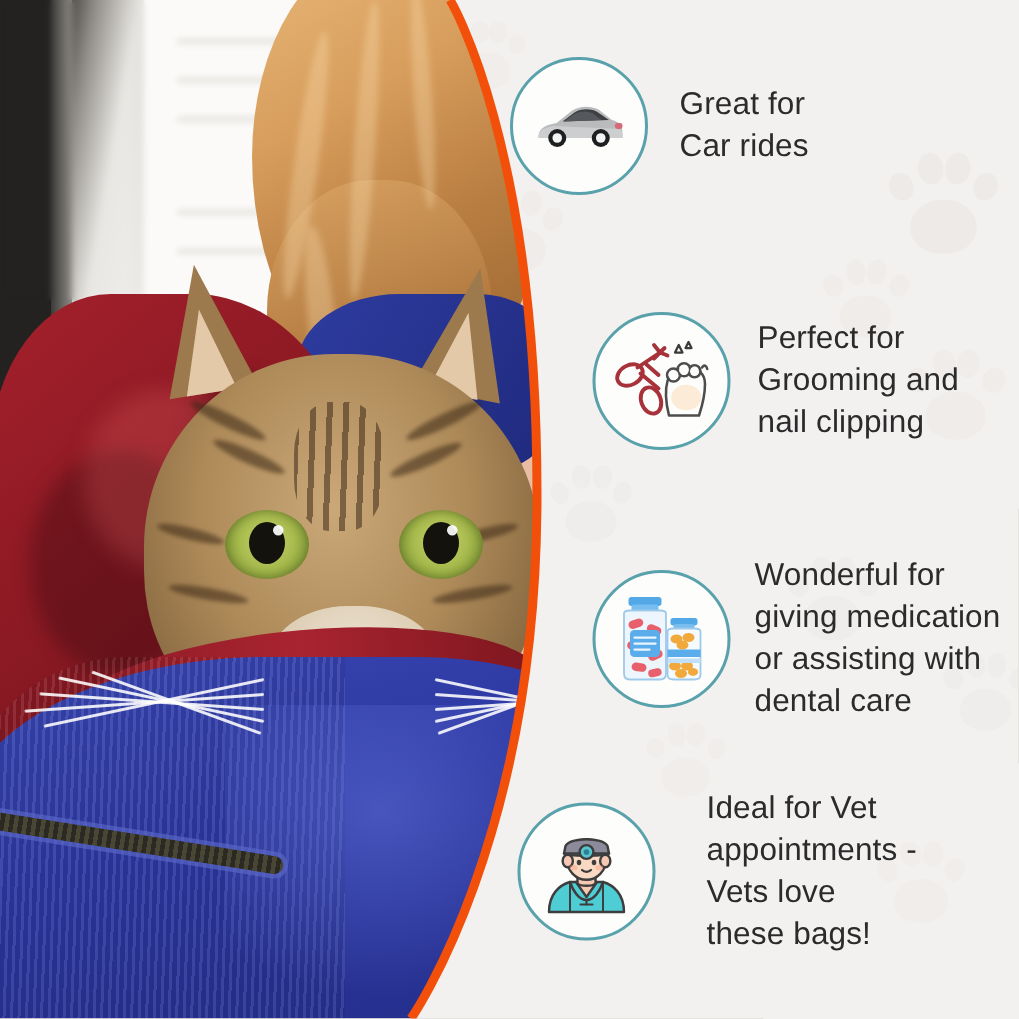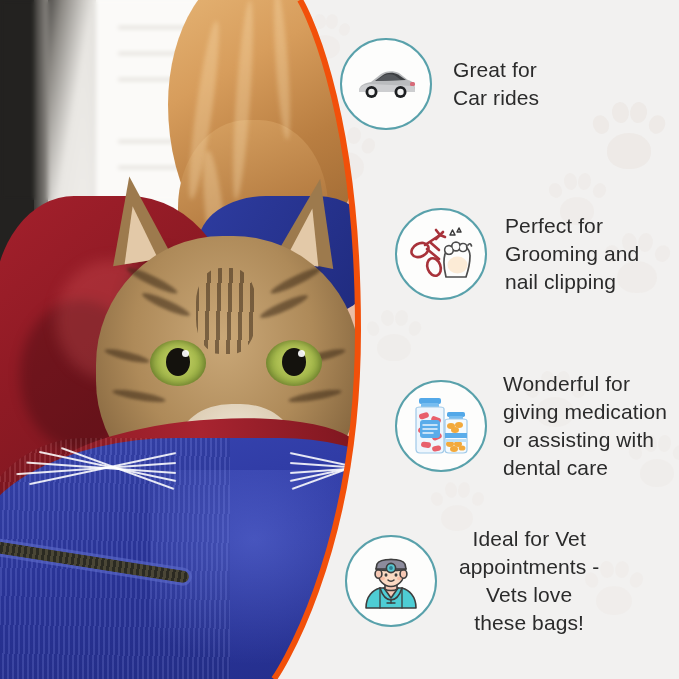--- a/index.html
+++ b/index.html
@@ -136,21 +136,21 @@
   #row1 .badge{width:92px;height:92px;}
   #row1 .txt{margin-left:21px;}
   #row2{left:395px;top:208px;}
   #row2 .badge{width:92px;height:92px;}
   #row2 .txt{margin-left:18px;}
   #row3{left:395px;top:370px;}
   #row3 .badge{width:92px;height:92px;}
   #row3 .txt{margin-left:16px;}
   #row4{left:345px;top:525px;}
   #row4 .badge{width:92px;height:92px;}
-  #row4 .txt{margin-left:22px;text-align:center;}
+  #row4 .txt{margin-left:34px;}
 </style>
 </head>
 <body>
 
 <div id="stage">
 
   <div class="pawmark" style="left:592px;top:96px;width:74px;height:74px;">
     <span class="pad t1"></span>
       <span class="pad t2"></span>
       <span class="pad t3"></span>

